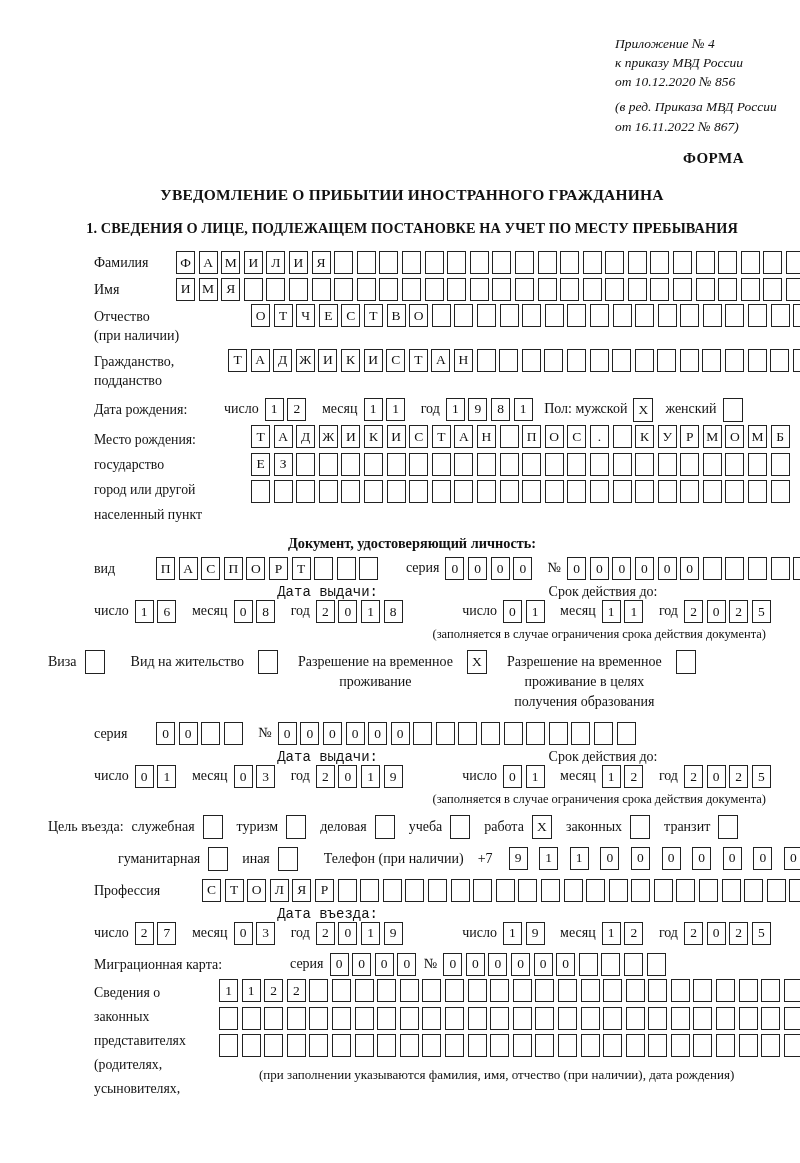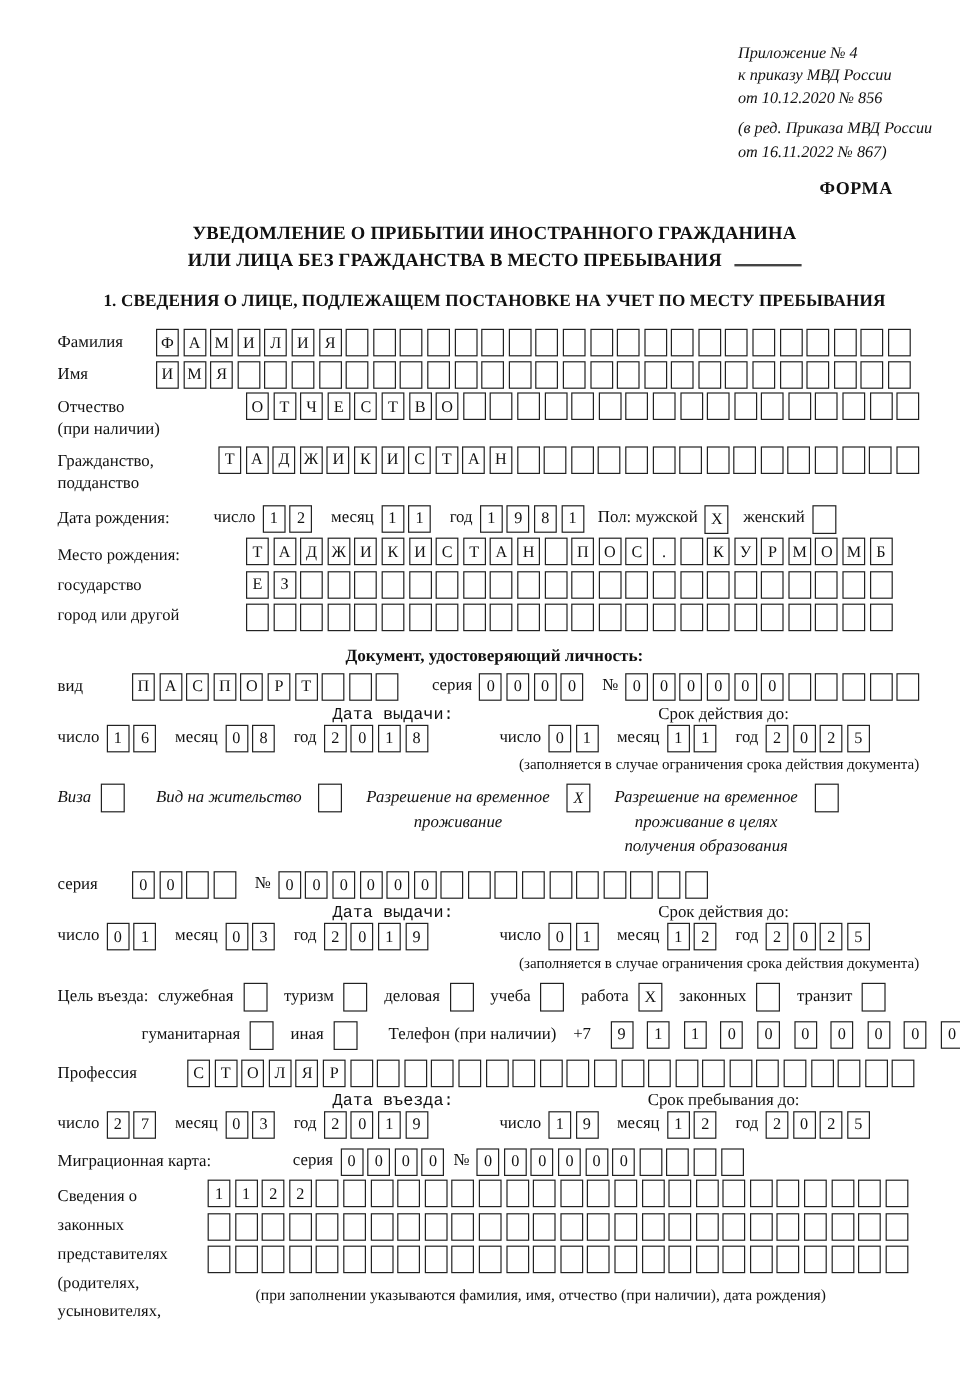--- a/index.html
+++ b/index.html
@@ -13,39 +13,39 @@
   .title{margin-top:16px;text-align:center;font-weight:bold;font-size:15.5px;line-height:1.5;letter-spacing:.2px;}
   .blank-line{display:inline-block;width:56px;border-bottom:2px solid #444;margin-left:10px;vertical-align:baseline;}
   .sec1{margin-top:14px;margin-bottom:14px;text-align:center;font-weight:bold;font-size:14.3px;letter-spacing:.1px;}
 
   
   .boxes{display:flex;flex:none;}
   .box{box-sizing:border-box;flex:none;width:19px;height:23px;border:1.6px solid #222;margin-right:3.6px;
        display:inline-flex;align-items:center;justify-content:center;font-size:13.5px;background:#fff;}
   .cb{width:20px;height:24px;margin-right:0;}
 
-  .frow{display:flex;align-items:flex-start;margin-bottom:3.5px;}
+  .frow{display:flex;align-items:flex-start;margin-bottom:3.5px;margin-left:46px;}
   .lbl{flex:none;padding-top:3px;line-height:17px;}
   .lbl2{flex:none;padding-top:3px;line-height:19px;}
   .w82{width:82px;} .w157{width:157px;} .w134{width:134px;} .w62{width:62px;} .w108{width:108px;}
   .dlbl{flex:none;padding-top:3px;margin:0 6px 0 12px;}
   .dlbl.first{margin-left:0;}
   .mr12{margin-right:12px;}
 
   .dochead{text-align:center;font-weight:bold;margin:8px 0 5px;font-size:14.3px;}
 
   .dheads{display:flex;margin-top:4px;}
   .dh1{width:330px;text-align:right;font-family:Liberation Mono, monospace;}
   .dh2{width:330px;margin-left:60px;text-align:center;}
   .dg{display:flex;align-items:flex-start;flex:none;}
   .dg.rgt{margin-left:56px;}
   .note{font-size:12.5px;text-align:right;padding-right:10px;margin:1px 0 7px;}
 
   .intro{line-height:1.7;margin-top:2px;}
-  .optrow{display:flex;align-items:flex-start;margin:8px 0 10px;font-style:italic;}
+  .optrow{display:flex;align-items:flex-start;margin:8px 0 10px;}
   .olbl{flex:none;padding-top:4px;}
   .optml{flex:none;text-align:center;line-height:1.45;padding-top:2px;}
   .gap8{margin-left:8px;} .gap14{margin-left:14px;} .gap20{margin-left:20px;} .gap26{margin-left:26px;}
 
   .goalrow{display:flex;align-items:flex-start;margin-top:8px;}
   .goalrow .box{margin-left:8px;}
   .goalrow .olbl{padding-top:4px;}
   .phidt{margin-left:70px;}
   .phpre{flex:none;padding-top:4px;margin:0 8px 0 14px;}
 
@@ -68,21 +68,20 @@
     <div>к приказу МВД России</div>
     <div>от 10.12.2020 № 856</div>
     <div class="ed">(в ред. Приказа МВД России</div>
     <div>от 16.11.2022 № 867)</div>
   </div>
 
   <div class="forma">ФОРМА</div>
 
   <div class="title">
     <div>УВЕДОМЛЕНИЕ О ПРИБЫТИИ ИНОСТРАННОГО ГРАЖДАНИНА</div>
-    <div><span>ИЛИ ЛИЦА БЕЗ ГРАЖДАНСТВА В МЕСТО ПРЕБЫВАНИЯ</span><span class="blank-line"></span></div>
   </div>
 
   <div class="sec1">1. СВЕДЕНИЯ О ЛИЦЕ, ПОДЛЕЖАЩЕМ ПОСТАНОВКЕ НА УЧЕТ ПО МЕСТУ ПРЕБЫВАНИЯ</div>
 
   <div class="frow">
     <span class="lbl w82">Фамилия</span>
     <span class="boxes">
         <span class="box">Ф</span>
         <span class="box">А</span>
         <span class="box">М</span>
@@ -240,20 +239,21 @@
     <span class="box cb">X</span>
     <span class="dlbl">женский</span>
     <span class="box cb"></span>
   </div>
 
   <div class="frow">
     <div class="bp-labels w157">
       <div>Место рождения:</div>
       <div>государство</div>
       <div>город или другой</div>
+      <div>населенный пункт</div>
     </div>
     <div class="bp-rows">
       <div class="boxes">
           <span class="box">Т</span>
           <span class="box">А</span>
           <span class="box">Д</span>
           <span class="box">Ж</span>
           <span class="box">И</span>
           <span class="box">К</span>
           <span class="box">И</span>
@@ -576,21 +576,20 @@
         <span class="box"></span>
         <span class="box"></span>
         <span class="box"></span>
         <span class="box"></span>
         <span class="box"></span>
       </span>
   </div>
 
   <div class="dheads">
     <span class="dh1">Дата въезда:</span>
-    <span class="dh2">Срок пребывания до:</span>
   </div>
   <div class="frow">
     <span class="dg">
       <span class="dlbl first">число</span>
       <span class="boxes">
           <span class="box">2</span>
           <span class="box">7</span>
         </span>
       <span class="dlbl">месяц</span>
       <span class="boxes">

